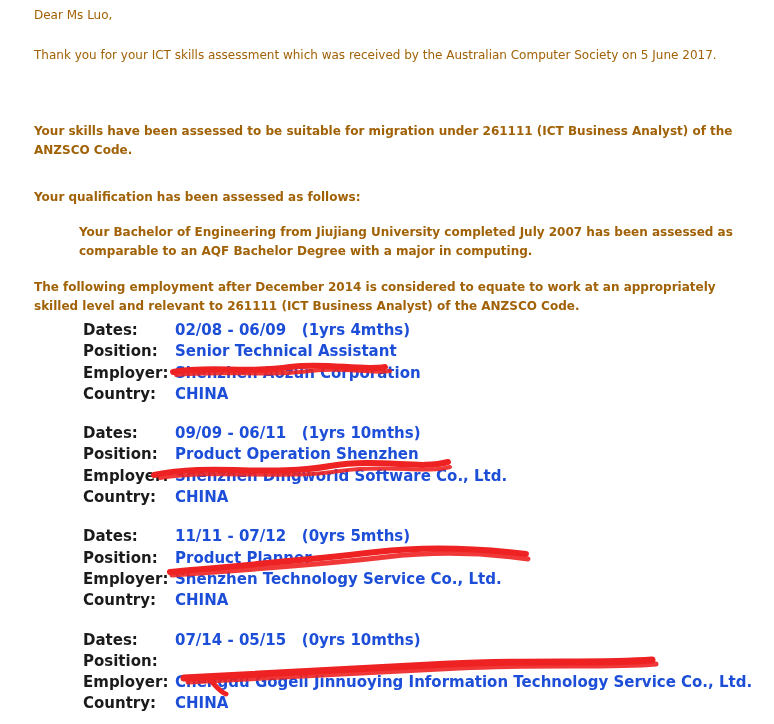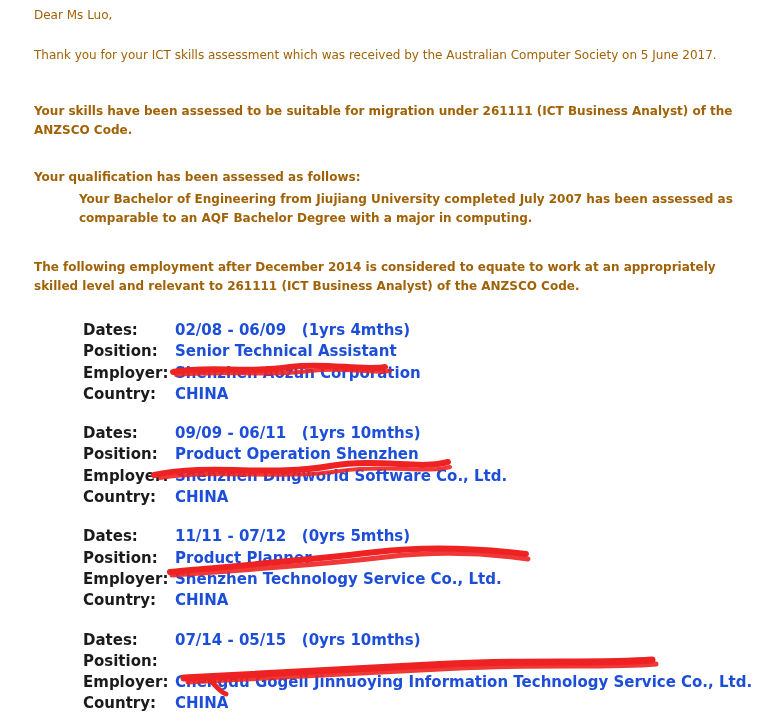--- a/index.html
+++ b/index.html
@@ -23,20 +23,21 @@
     box-sizing: border-box;
   }
   .para {
     position: absolute;
     font-size: 12px;
     line-height: 1.55;
     color: #a16207;
   }
   .bold {
     font-weight: bold;
+    margin-top: 20px;
   }
   .salutation {
     left: 34px;
     top: 6px;
     width: 700px;
   }
   .thanks {
     left: 34px;
     top: 46px;
     width: 690px;
@@ -46,21 +47,21 @@
     top: 102px;
     width: 700px;
   }
   .qual-head {
     left: 34px;
     top: 168px;
     width: 700px;
   }
   .qual-body {
     left: 79px;
-    top: 190px;
+    top: 203px;
     width: 660px;
   }
   .employment-head {
     left: 34px;
     top: 258px;
     width: 700px;
   }
   .jobs {
     position: absolute;
     left: 83px;

